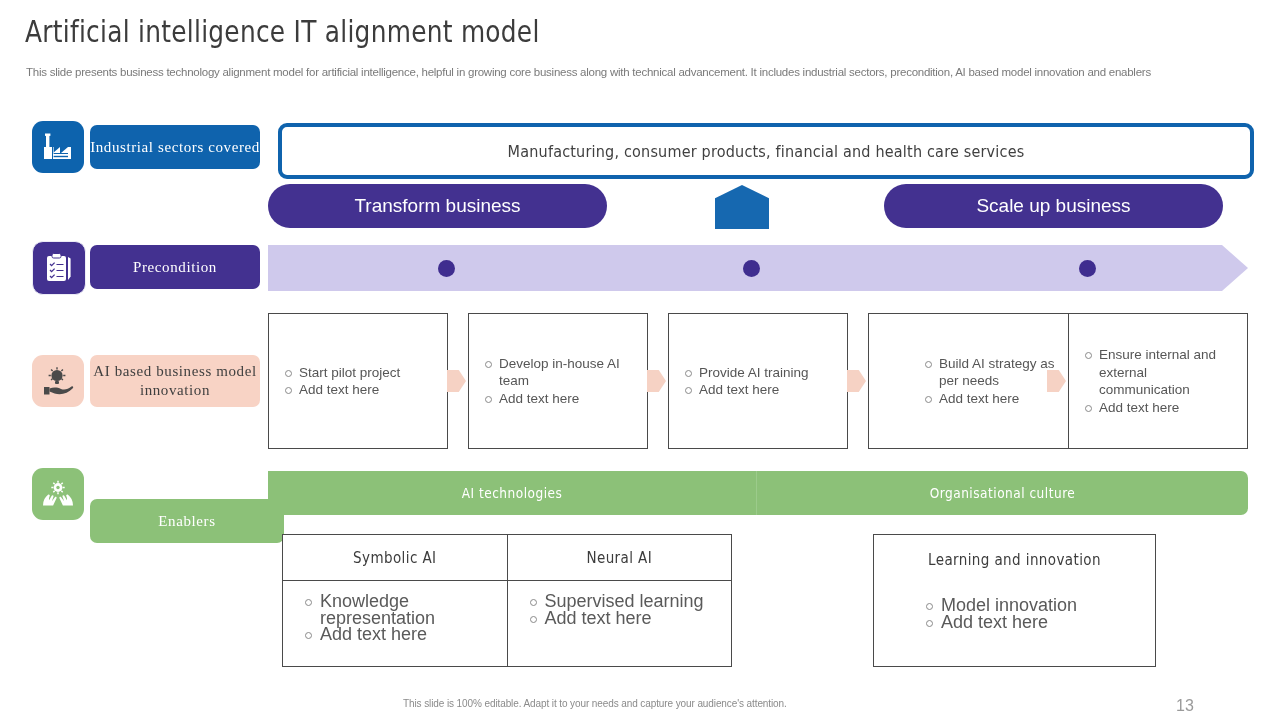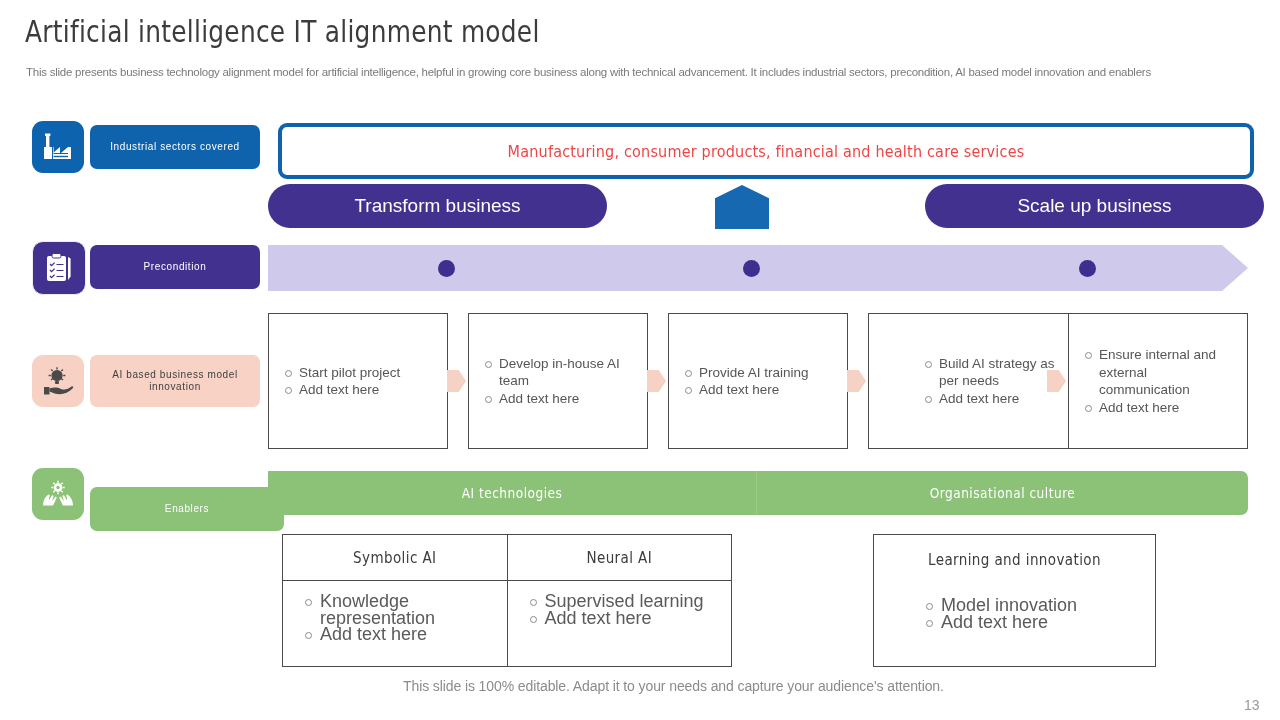--- a/index.html
+++ b/index.html
@@ -26,43 +26,43 @@
 
   
   .icon-box{
     position:absolute;width:52px;height:52px;border-radius:11px;
     display:flex;align-items:center;justify-content:center;
   }
   .label-pill{
     position:absolute;height:44px;border-radius:7px;
     display:flex;align-items:center;justify-content:center;
     color:#ffffff;text-align:center;line-height:1.25;
-    font-family:Liberation Sans, sans-serif;
-    font-size:10px;letter-spacing:.6px;
+    font-family:Liberation Serif, serif;
+    font-size:15px;letter-spacing:.6px;
   }
 
   
   .r1-icon{left:32px;top:121px;background:#0d63ad;}
   .r1-pill{left:90px;top:125px;width:170px;background:#0f63ad;}
   .r1-box{
     position:absolute;left:278px;top:123px;width:968px;height:48px;
     border:4px solid #0f63ad;border-radius:9px;background:#fff;
     display:flex;align-items:center;justify-content:center;
     font-family:"DejaVu Sans Condensed","Liberation Sans",sans-serif;
-    font-size:16px;color:#ef4444;letter-spacing:.2px;
+    font-size:16px;color:#404040;letter-spacing:.2px;
   }
 
   
   .biz-pill{
     position:absolute;top:184px;height:44px;border-radius:22px;
     background:#433190;color:#fff;font-size:19px;
     display:flex;align-items:center;justify-content:center;
   }
   .biz-left{left:268px;width:339px;}
-  .biz-right{left:925px;width:339px;}
+  .biz-right{left:884px;width:339px;}
   .pentagon{
     position:absolute;left:715px;top:185px;width:54px;height:44px;
     background:#1668b0;
     clip-path:polygon(50% 0%,100% 30%,100% 100%,0% 100%,0% 30%);
   }
 
   
   .r3-icon{left:32px;top:241px;background:#fff;border:1px solid #ececf6;}
   .r3-icon.filled{background:#433190;}
   .r3-pill{left:90px;top:245px;width:170px;background:#433190;}
@@ -96,21 +96,21 @@
     content:"";position:absolute;left:0;top:6px;
     width:5px;height:5px;border:1px solid #8a8a8a;border-radius:50%;
   }
   .connector{
     position:absolute;top:370px;width:19px;height:22px;background:#f6d2c4;
     clip-path:polygon(0 0, 62% 0, 100% 50%, 62% 100%, 0 100%);
   }
 
   
   .r5-icon{left:32px;top:468px;background:#8cc178;}
-  .r5-pill{left:90px;top:487px;width:194px;background:#8cc178;}
+  .r5-pill{left:90px;top:499px;width:194px;background:#8cc178;}
   .greenbar{
     position:absolute;left:268px;top:471px;width:980px;height:44px;
     background:#8cc178;border-radius:0 7px 7px 0;
     display:flex;align-items:center;
   }
   .greenseg{
     height:44px;display:flex;align-items:center;justify-content:center;
     color:#fff;font-family:"DejaVu Sans Condensed","Liberation Sans",sans-serif;
     font-size:13.5px;letter-spacing:.5px;
   }
@@ -137,26 +137,26 @@
   #tbl-left{left:282px;top:534px;width:448px;height:131px;}
   #tbl-left .cols{display:flex;height:100%;}
   #tbl-left .col{width:50%;}
   #tbl-left .col:first-child{border-right:1px solid #4a4a4a;}
   #tbl-right{left:873px;top:534px;width:281px;height:131px;}
   #tbl-right .tbl-head{border-bottom:none;height:50px;}
   #tbl-right .tbl-body ul{padding-left:52px;}
 
   
   .footer{
-    position:absolute;left:403px;top:678px;
-    font-size:14px;color:#8b8b8b;letter-spacing:-.1px;
+    position:absolute;left:403px;top:698px;
+    font-size:10px;color:#8b8b8b;letter-spacing:-.1px;
   }
   .pageno{
-    position:absolute;left:1244px;top:697px;
-    font-size:14px;color:#9a9a9a;
+    position:absolute;left:1176px;top:697px;
+    font-size:16px;color:#9a9a9a;
   }
   svg{display:block;}
 </style>
 </head>
 <body>
 
 <div class="slide">
 
   <div class="title">Artificial intelligence IT alignment model</div>
   <div class="subtitle">This slide presents business technology alignment model for artificial intelligence, helpful in growing core business along with technical advancement. It includes industrial sectors, precondition, AI based model innovation and enablers</div>

